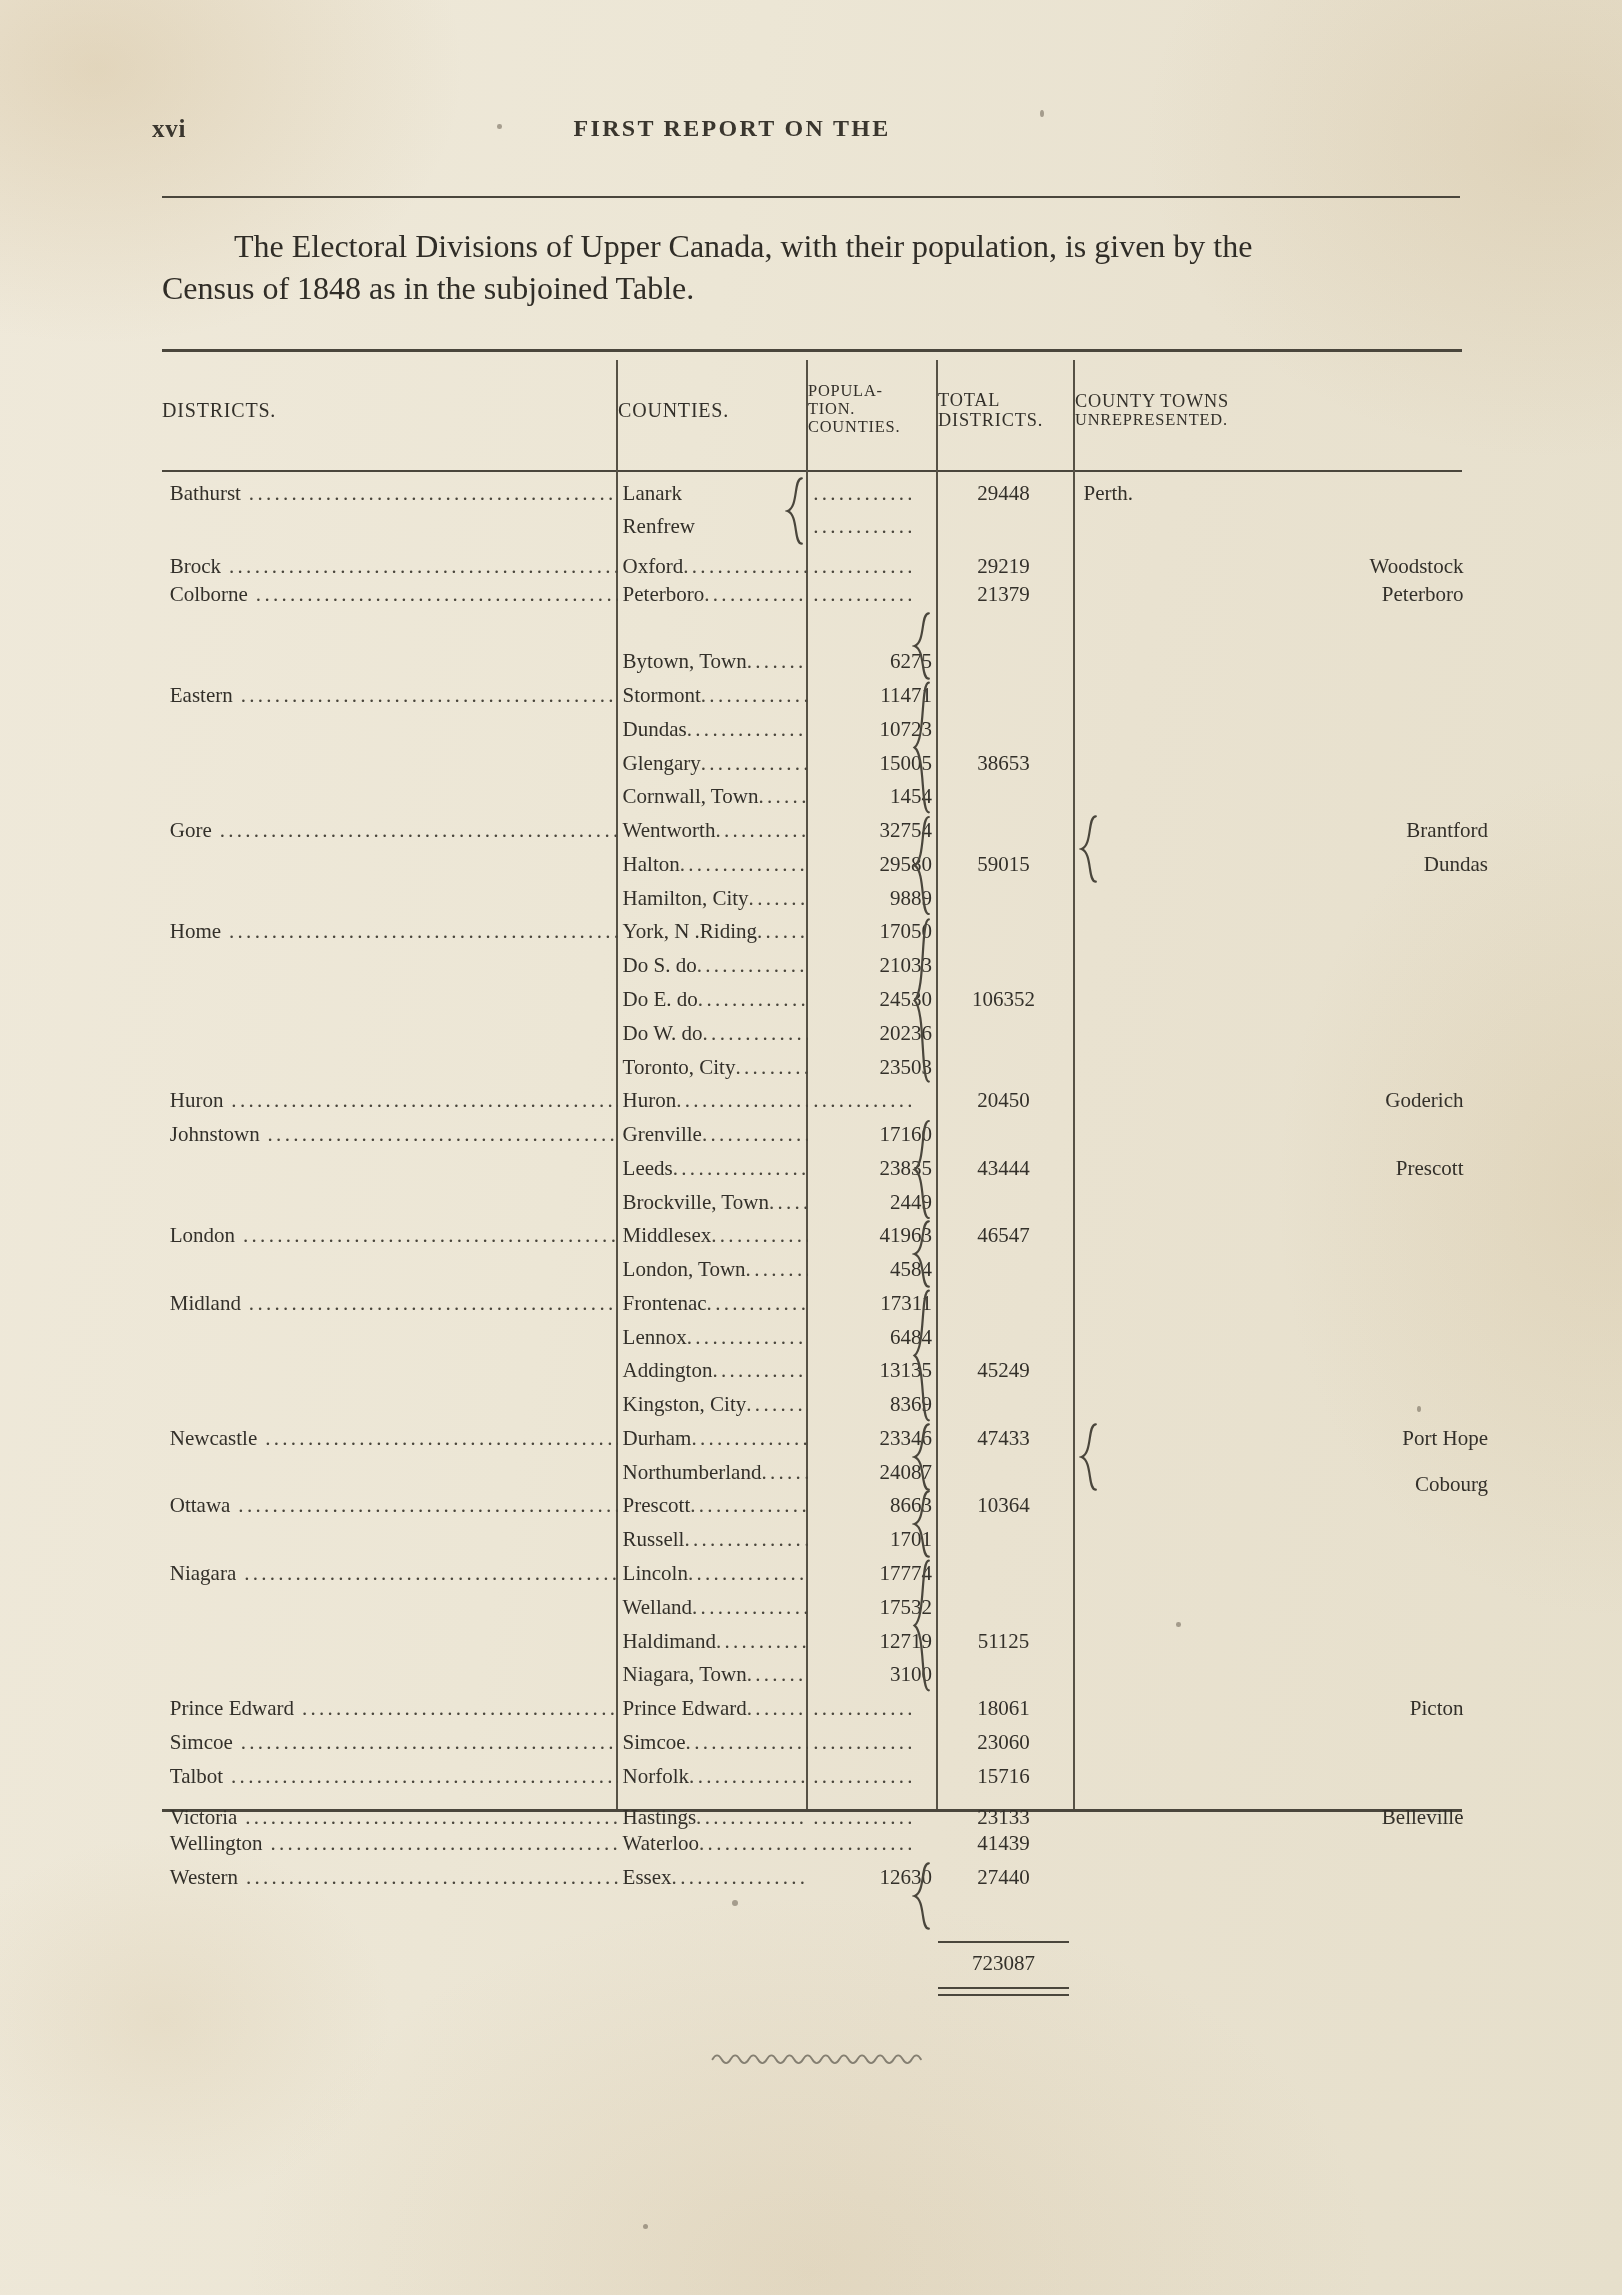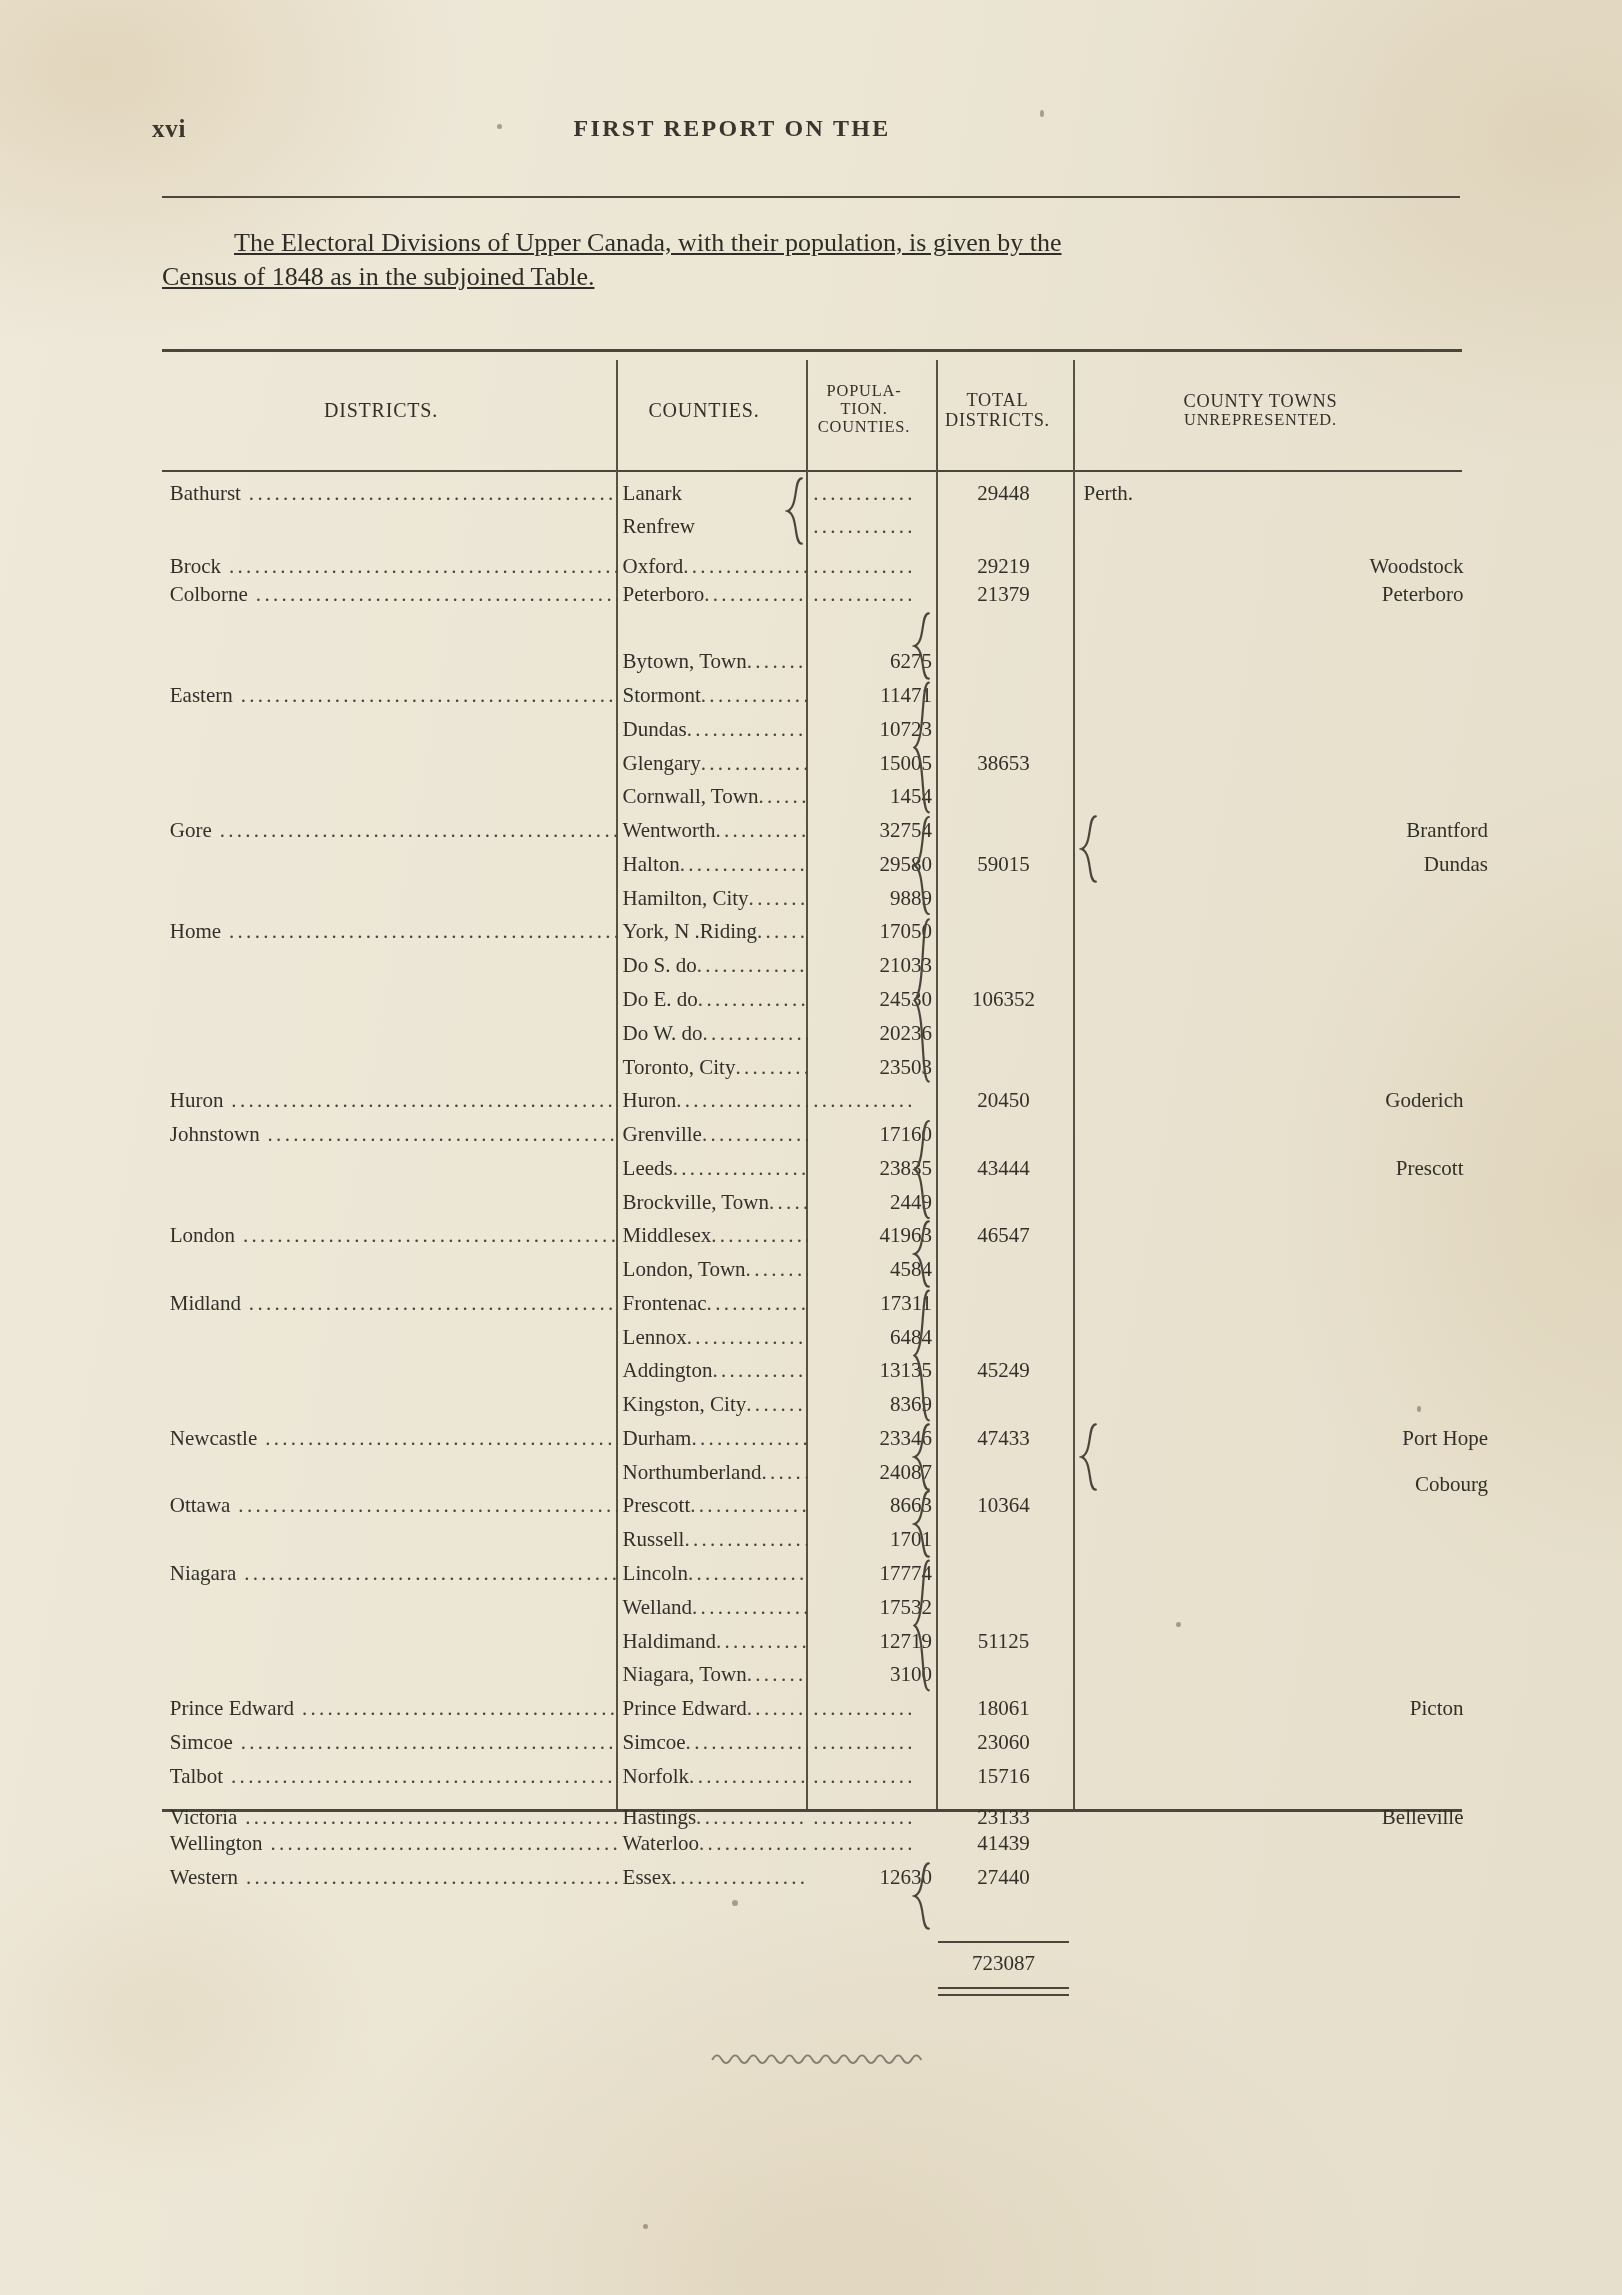--- a/index.html
+++ b/index.html
@@ -39,21 +39,21 @@
     transform:translateX(-79px);
   }
   .head-rule {
     position:absolute; left:162px; top:196px; width:1298px; height:2px;
     background:#4a463c;
   }
 
   
   .intro {
     position:absolute; left:162px; top:226px; width:1302px;
-    font-size:26px; line-height:1.30; color:#302d27;text-decoration:underline;
+    font-size:32px; line-height:1.30; color:#302d27;
   }
   .intro .l1 { display:block; text-indent:72px; }
   .intro .l2 { display:block; }
 
   
   .tbl-wrap {
     position:absolute; left:162px; top:349px;
     width:1300px; height:1463px;
   }
   .rule-top    { position:absolute; left:0; top:0;    width:100%; height:2.6px; background:#4a463c; }
@@ -64,21 +64,21 @@
   .v1 { left:454px; }
   .v2 { left:644px; }
   .v3 { left:774px; }
   .v4 { left:911px; }
 
   
   .hdr { position:absolute; top:0; height:121px; }
   .hdr-inner {
     position:absolute; left:0; right:16px; top:50%;
     transform:translateY(-50%);
-    text-align:center; line-height:1.12;
+    line-height:1.12;
   }
   .sc { font-variant:small-caps; letter-spacing:0.8px; }
   .hdr-lg { font-size:20px; }
   .hdr-md { font-size:18.3px; }
   .hdr-sm { font-size:16.4px; }
   .h-districts { left:0;      width:454px; }
   .h-counties  { left:456px;  width:188px; }
   .h-popcnt    { left:646px;  width:128px; }
   .h-totdist   { left:776px; width:135px; }
   .h-towns     { left:913px; width:387px; }

